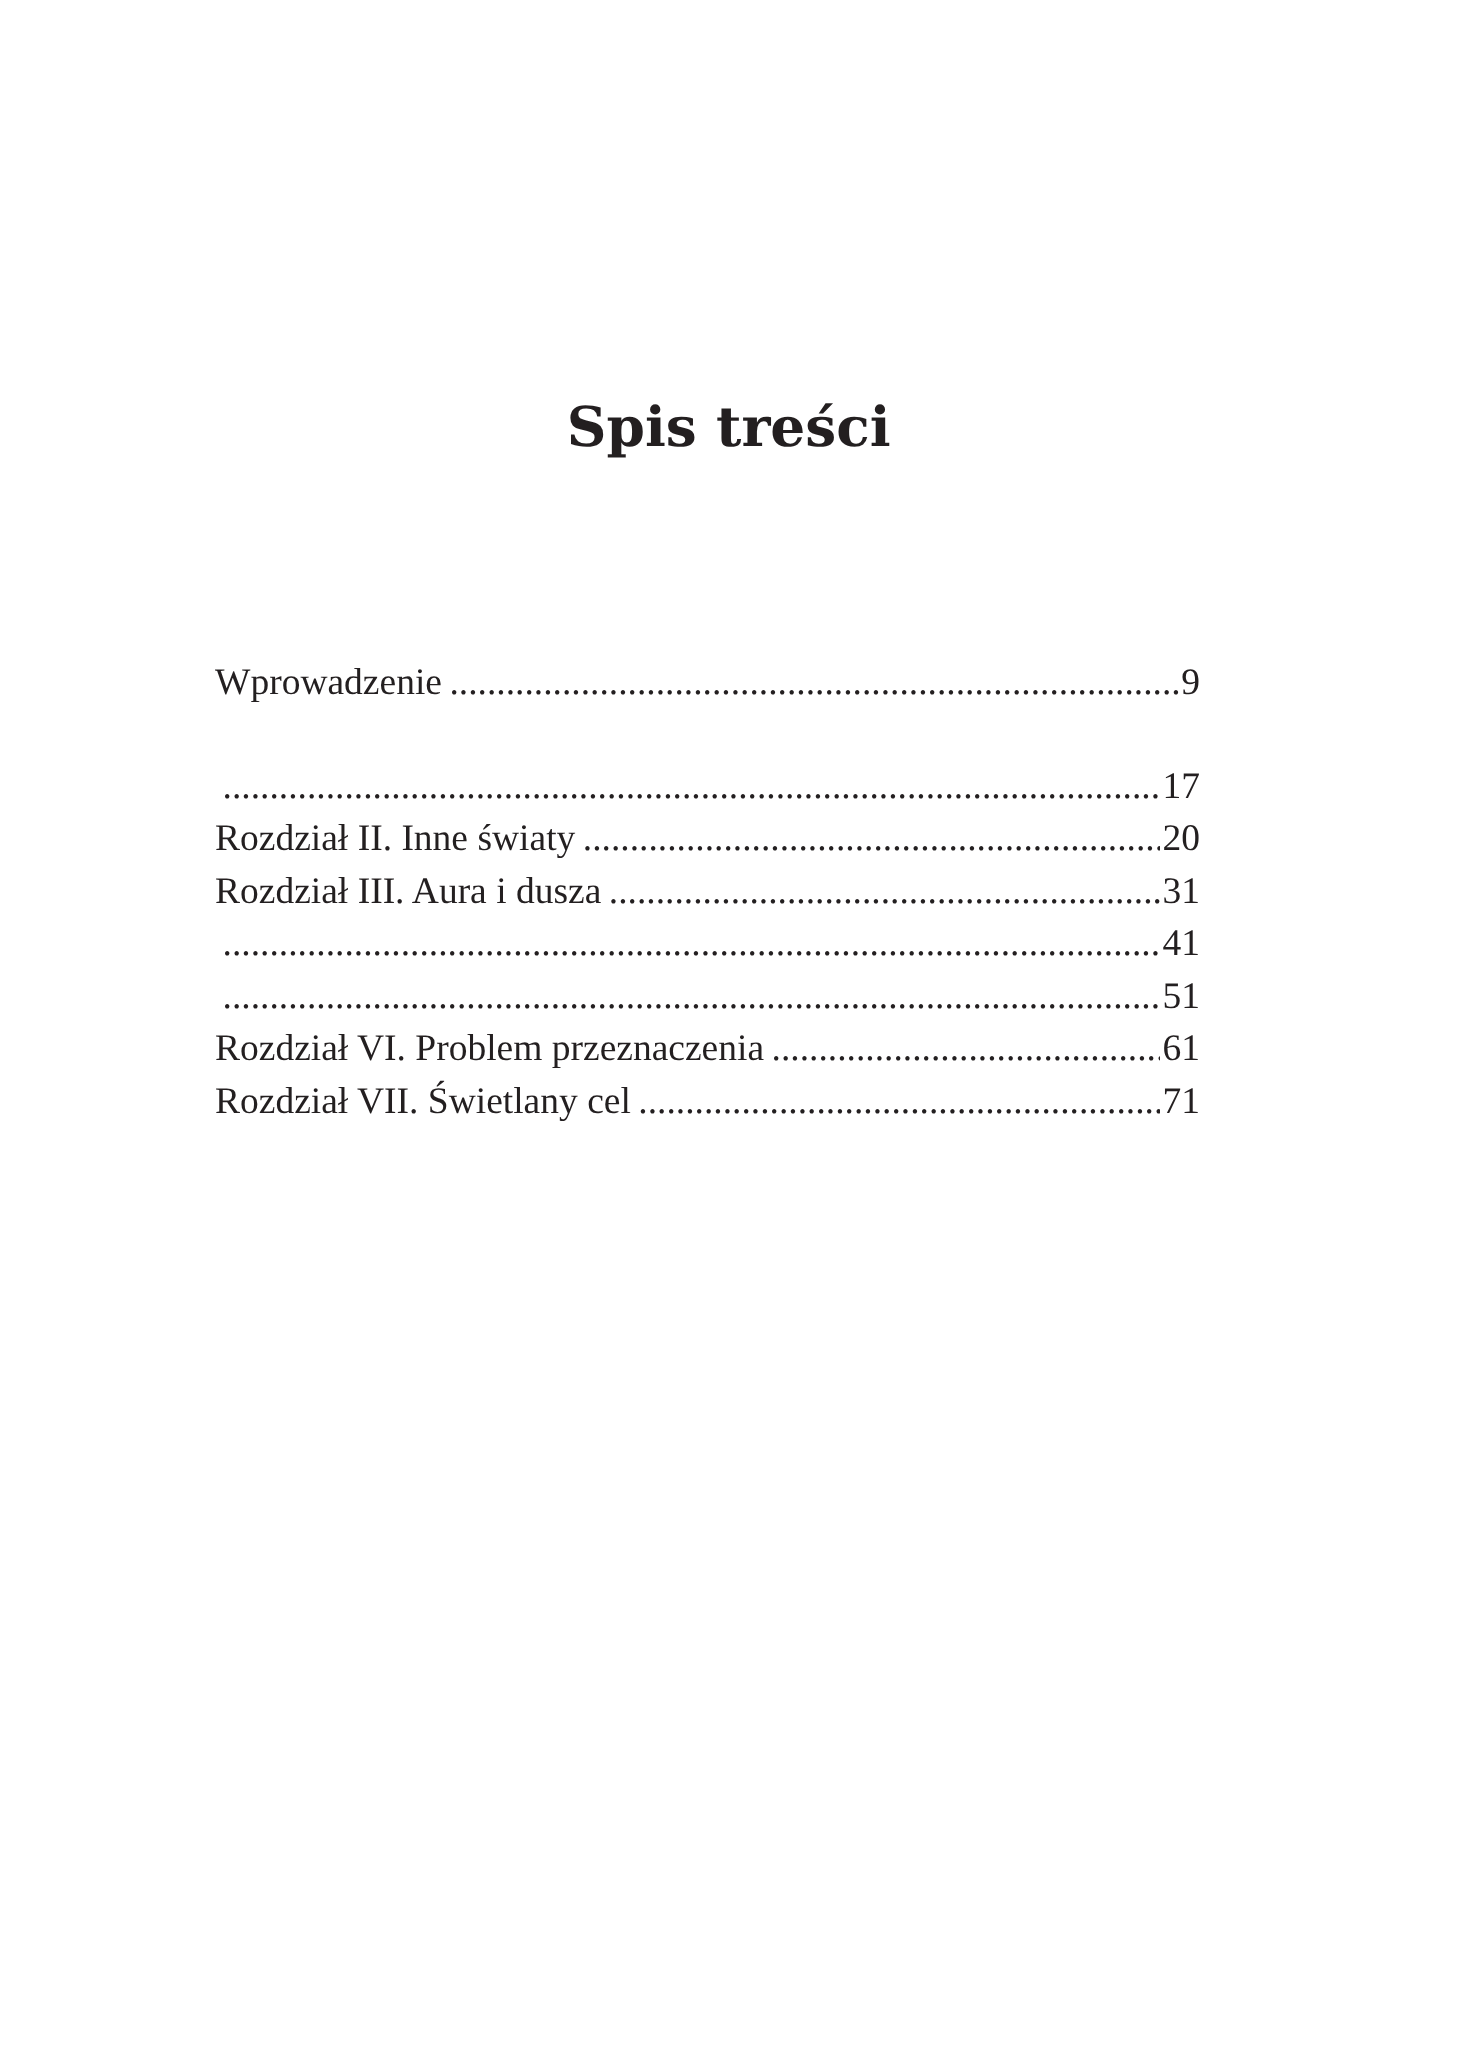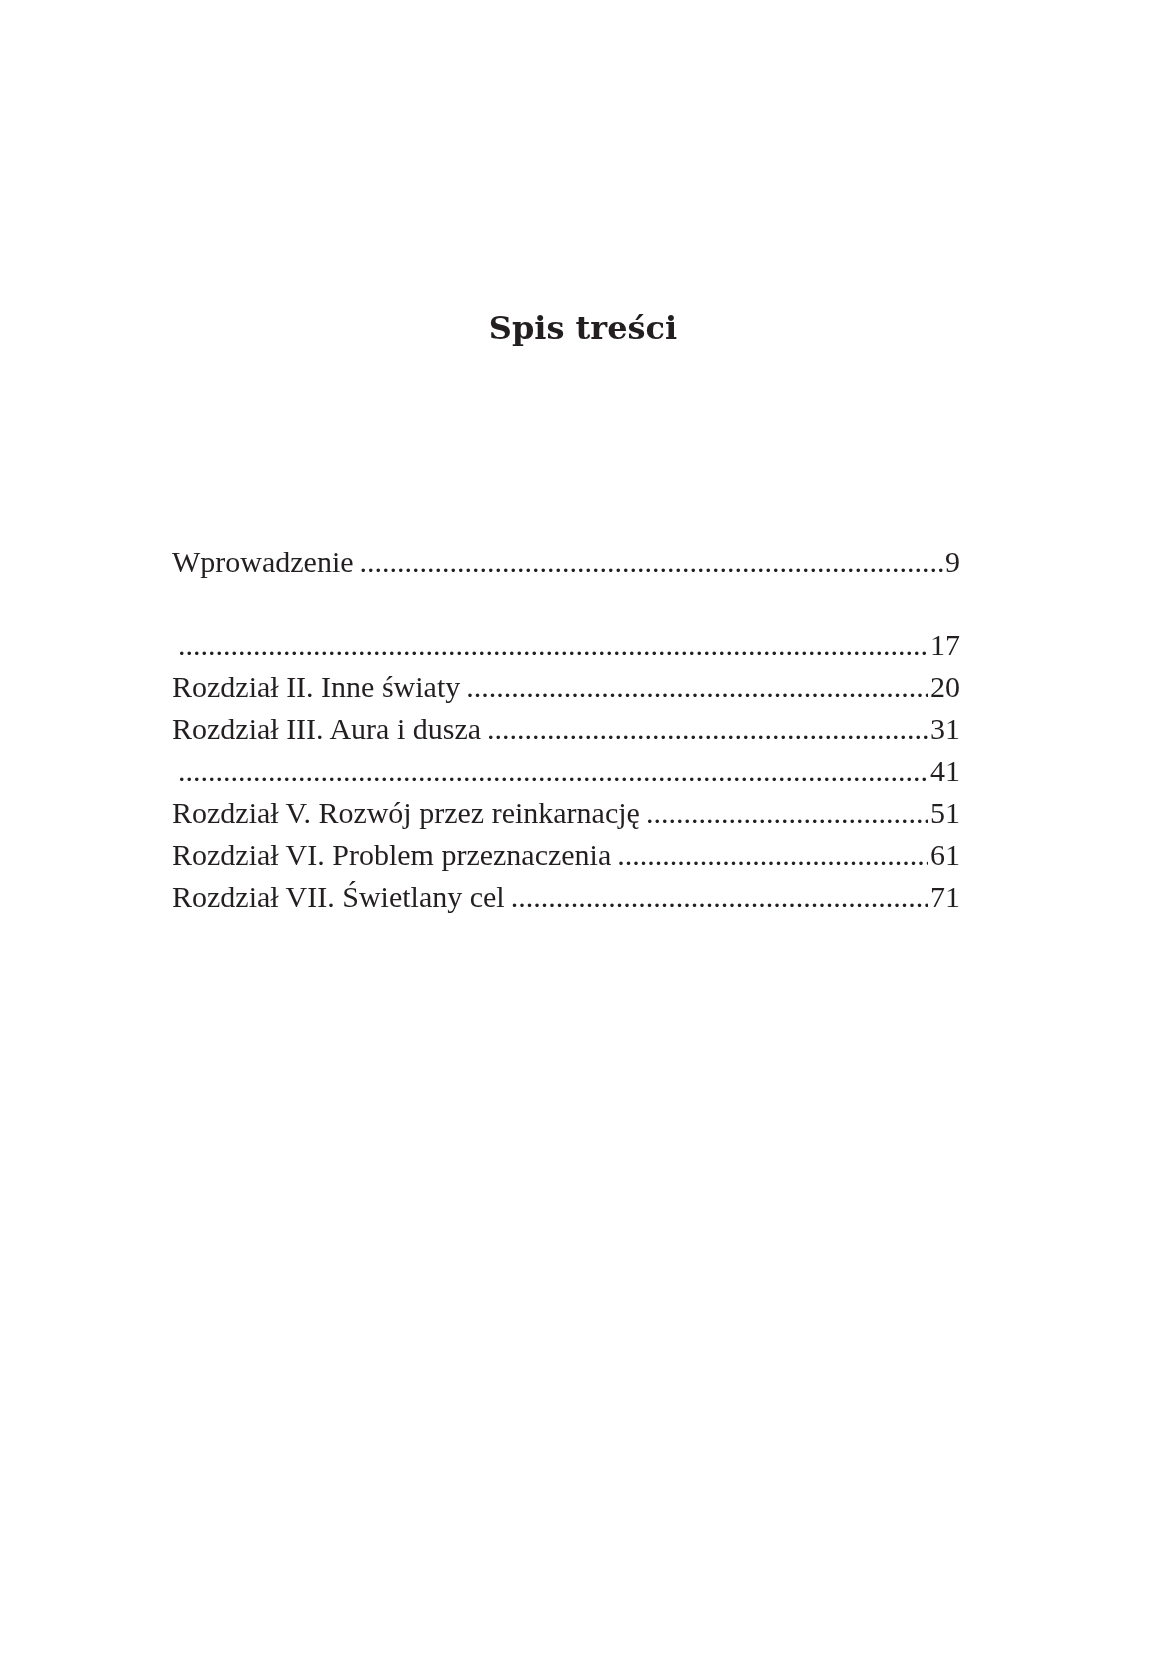--- a/index.html
+++ b/index.html
@@ -1,22 +1,22 @@
 <!DOCTYPE html>
 <html><head>
   <meta charset="utf-8">
   <style>
     html, body { margin: 0; padding: 0; background: #ffffff; }
     body { width: 1166px; height: 1654px; position: relative; overflow: hidden; color: #231f20; }
     .title {
       position: absolute; left: 0; width: 1166px; top: 288px;
       text-align: center; font-family: "DejaVu Serif", serif; font-weight: bold;
-      font-size: 32px; letter-spacing: 0px; color: #231f20;
+      font-size: 44px; letter-spacing: 0px; color: #231f20;
     }
-    .toc { position: absolute; left: 172px; width: 788px; top: 541px;
+    .toc { position: absolute; left: 172px; width: 788px; top: 525px;
       font-family: "Liberation Serif", serif; font-size: 30px; }
     .entry { display: flex; align-items: baseline; height: 42px; line-height: 42px; white-space: nowrap; }
     .entry.spaced { margin-bottom: 41px; }
     .label { flex: 0 0 auto; }
     .leader { flex: 1 1 auto; overflow: hidden; margin: 0 2px 0 6px; }
     .leader::after { content: "........................................................................................................................................................................................"; letter-spacing: 0px; }
     .page { flex: 0 0 auto; text-align: right; }
   </style>
 </head>
 <body>
@@ -41,21 +41,20 @@
   <div class="entry">
     <span class="label">Rozdział III. Aura i dusza</span>
     <span class="leader"></span>
     <span class="page">31</span>
   </div>
   <div class="entry">
     <span class="leader"></span>
     <span class="page">41</span>
   </div>
   <div class="entry">
-    <span class="label">Rozdział V. Rozwój przez reinkarnację</span>
     <span class="leader"></span>
     <span class="page">51</span>
   </div>
   <div class="entry">
     <span class="label">Rozdział VI. Problem przeznaczenia</span>
     <span class="leader"></span>
     <span class="page">61</span>
   </div>
   <div class="entry">
     <span class="label">Rozdział VII. Świetlany cel</span>

